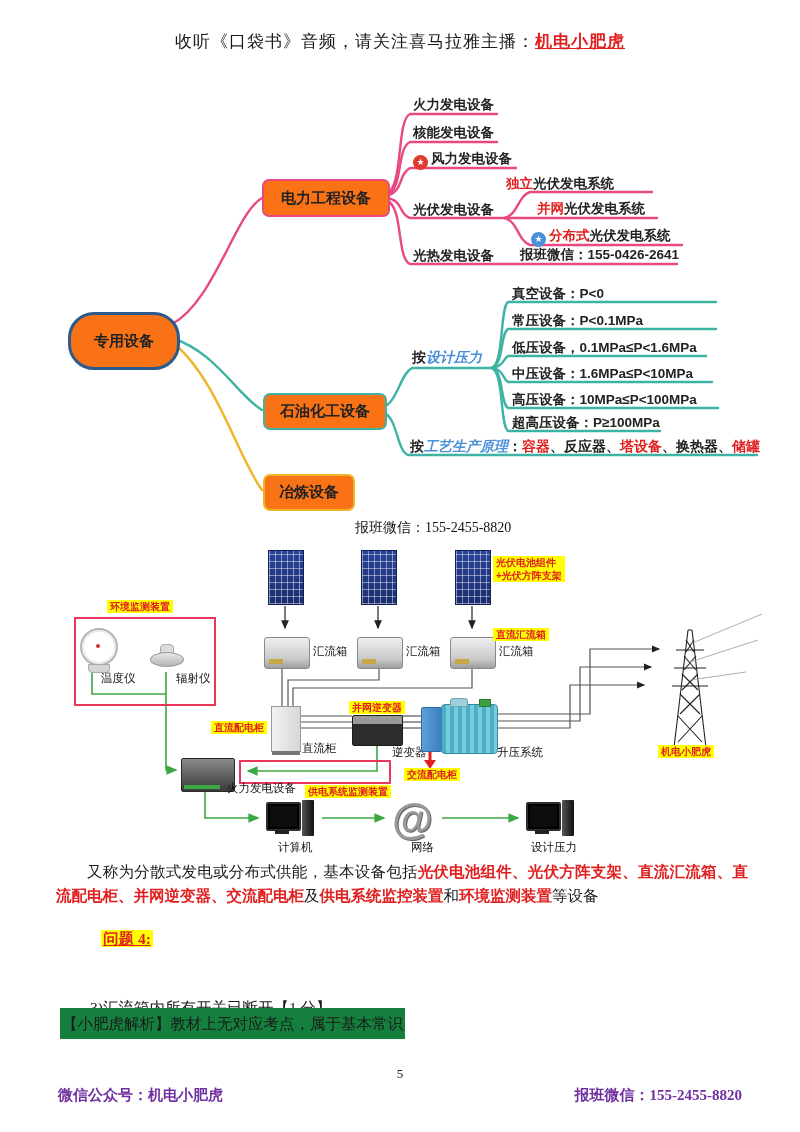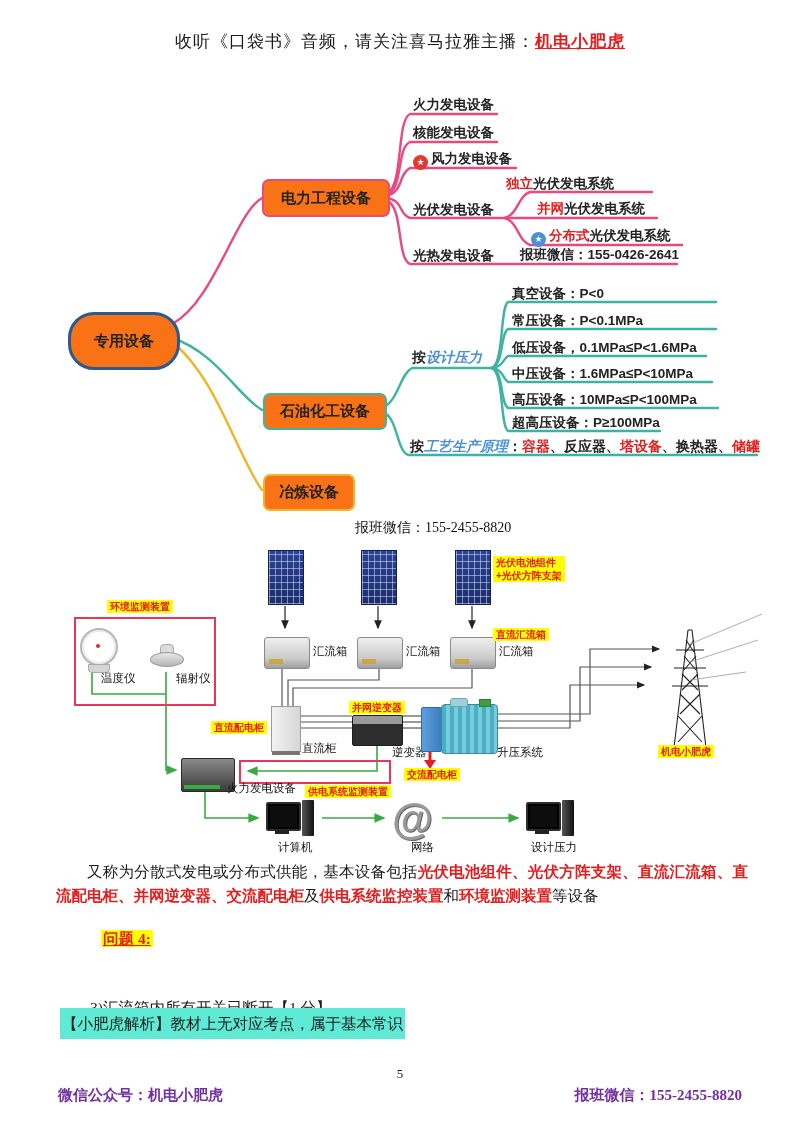--- a/index.html
+++ b/index.html
@@ -50,21 +50,21 @@
   .dome{width:32px;height:13px;background:linear-gradient(#e8e8e8,#b5b5b5);border:1px solid #999;border-radius:50%;}
   .domecap{width:12px;height:8px;background:#dcdcdc;border:1px solid #aaa;border-radius:4px 4px 0 0;}
   .mon{position:absolute;left:0;top:2px;width:31px;height:25px;background:#0d0d0d;border:2px solid #2e2e2e;border-radius:2px;box-shadow:inset 0 0 0 2px #000;}
   .mon-base{position:absolute;left:9px;top:30px;width:14px;height:4px;background:#222;}
   .tower-case{position:absolute;left:36px;top:0;width:12px;height:36px;background:linear-gradient(90deg,#555,#101010);border-radius:1px;}
   .at-icon{font-family:"Liberation Sans","DejaVu Sans",sans-serif;font-size:42px;font-weight:bold;color:#9a9a9a;text-shadow:1px 1px 0 #666;}
   
   .para{font-size:15.5px;line-height:1.58;text-indent:2em;text-align:justify;}
   .qtitle{background:#ffff00;color:#e02020;font-weight:bold;font-size:15.5px;text-decoration:underline;padding:0 2px;}
   .qline{font-size:15.5px;}
-  .analysis{background:#5eead4;font-size:15.5px;padding:7px 2px;}
+  .analysis{background:#15803d;font-size:15.5px;padding:7px 2px;}
   .blacknote{font-size:14px;color:#111;}
   svg.layer{position:absolute;left:0;top:0;pointer-events:none;}
 </style>
 </head>
 <body>
 
 <div id="page">
 
   <svg class="layer" width="800" height="1132" viewBox="0 0 800 1132">
     <defs>

